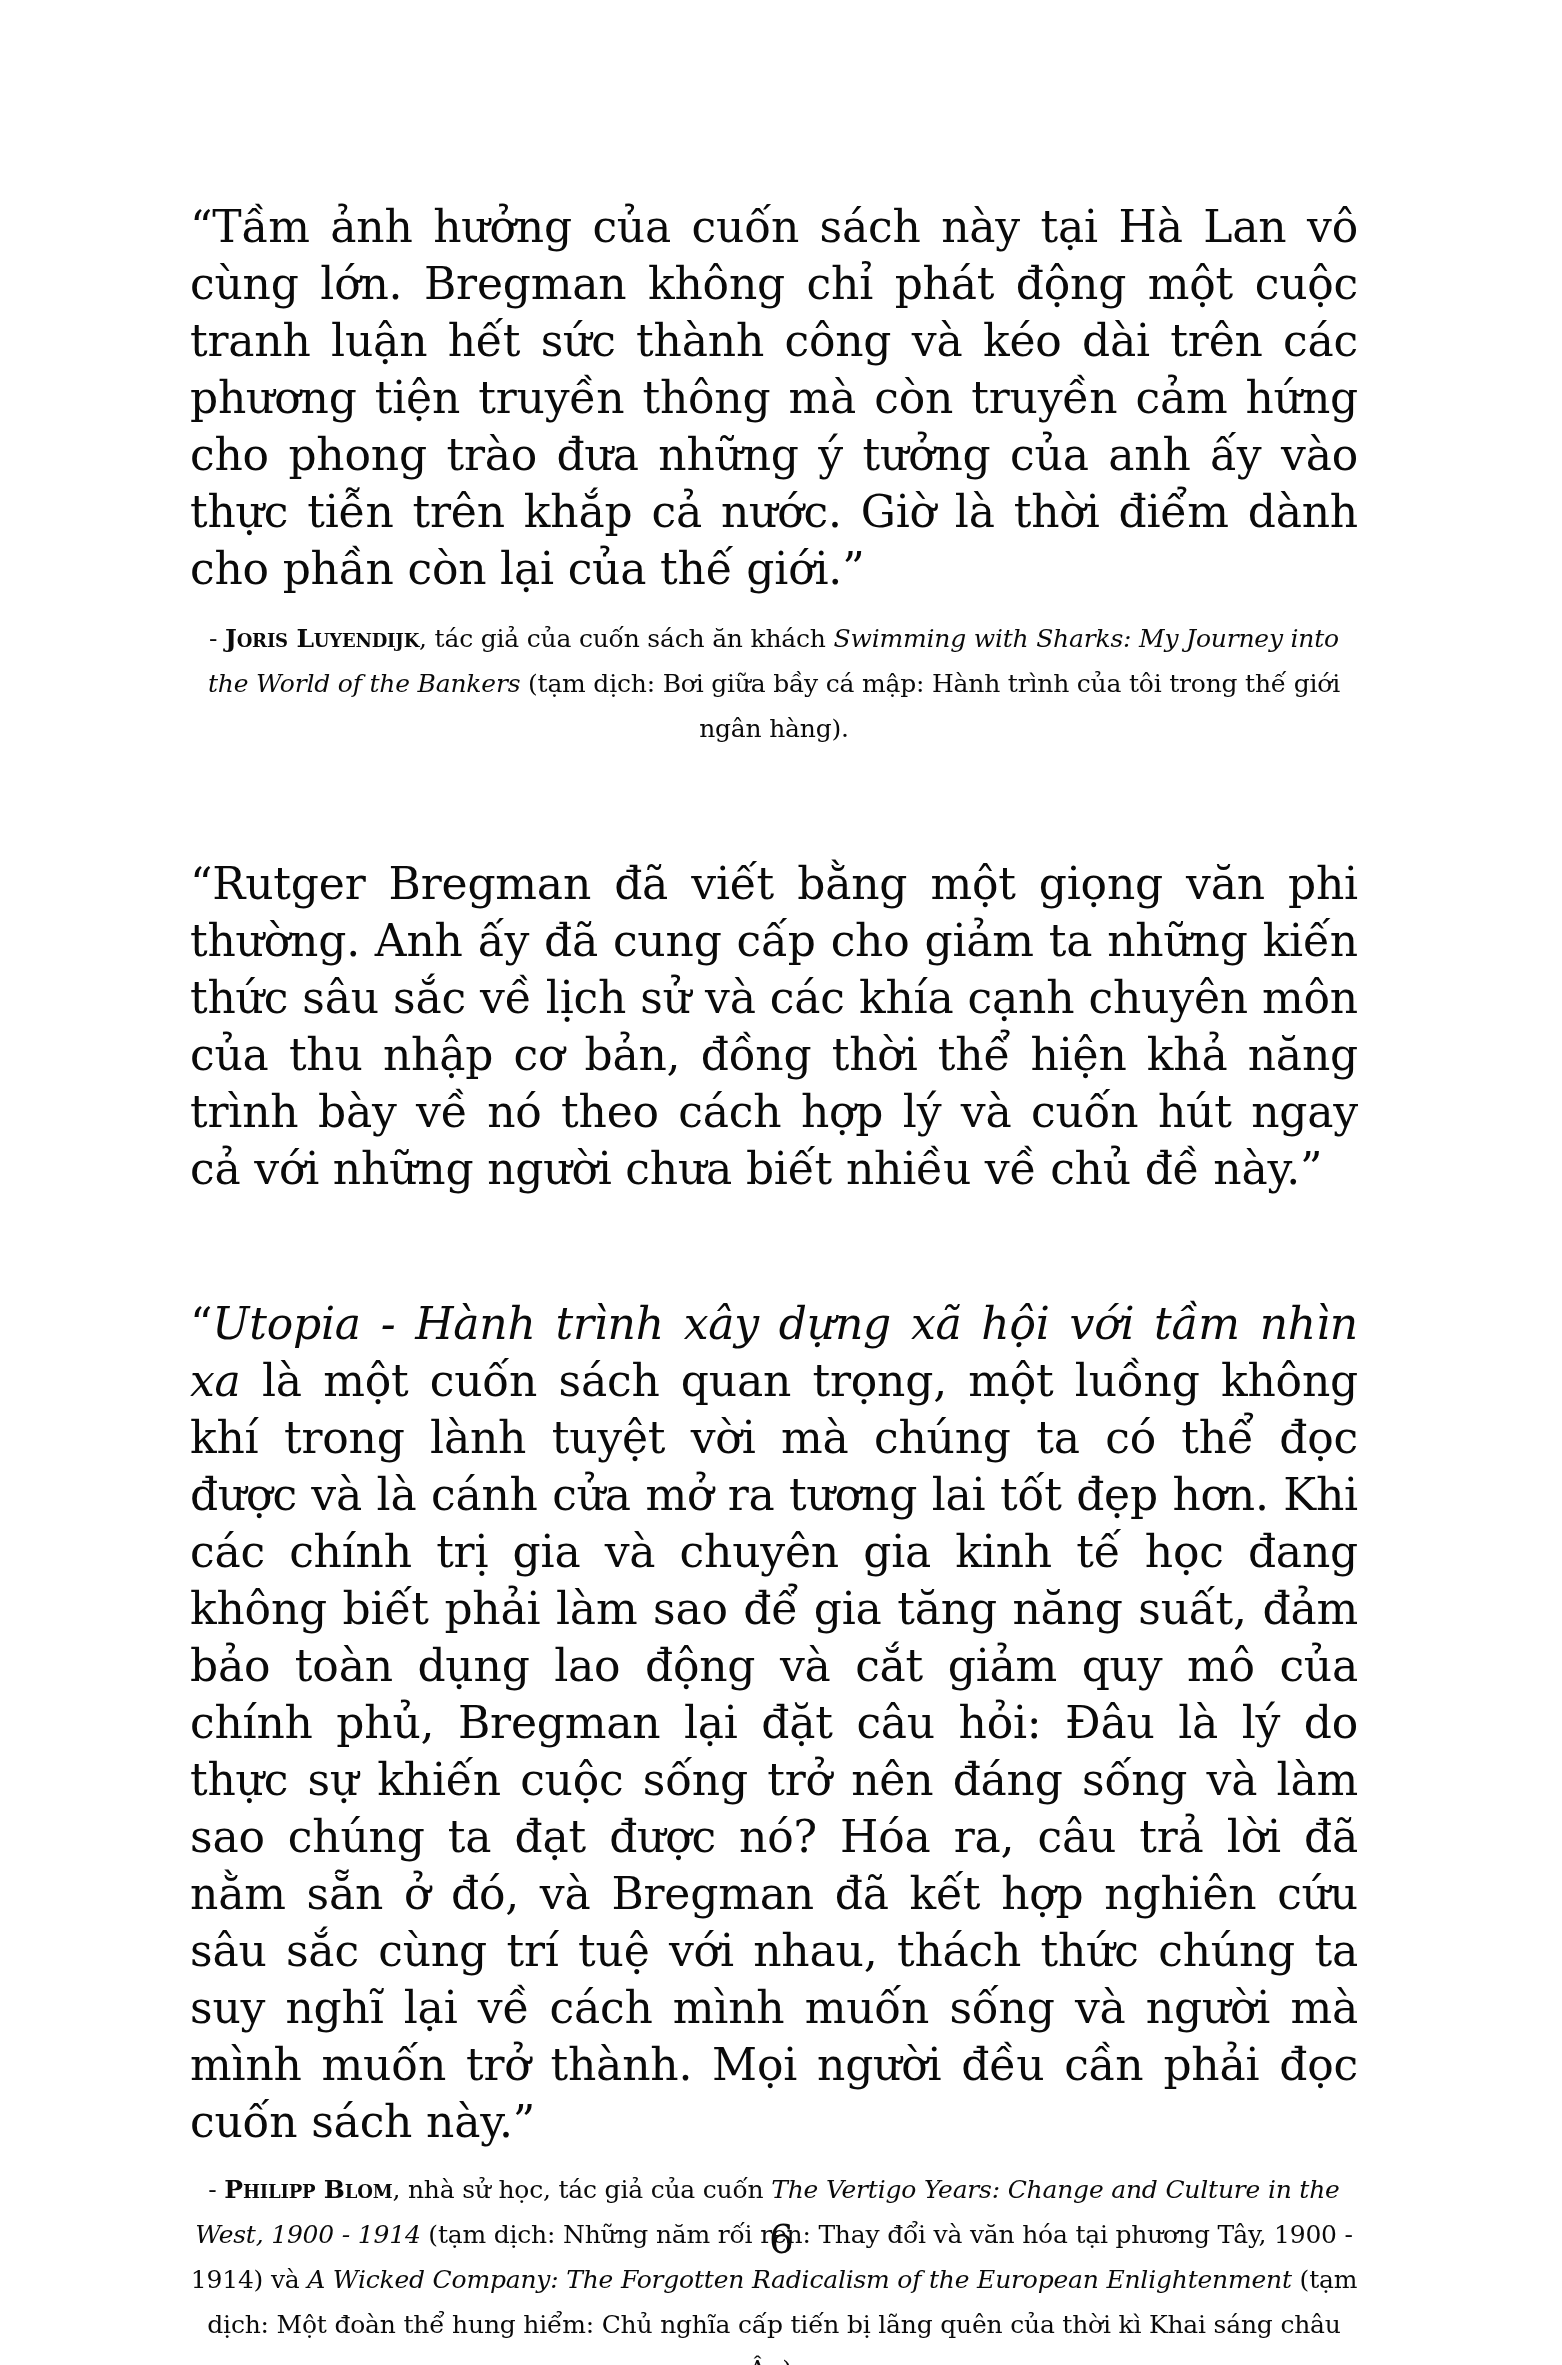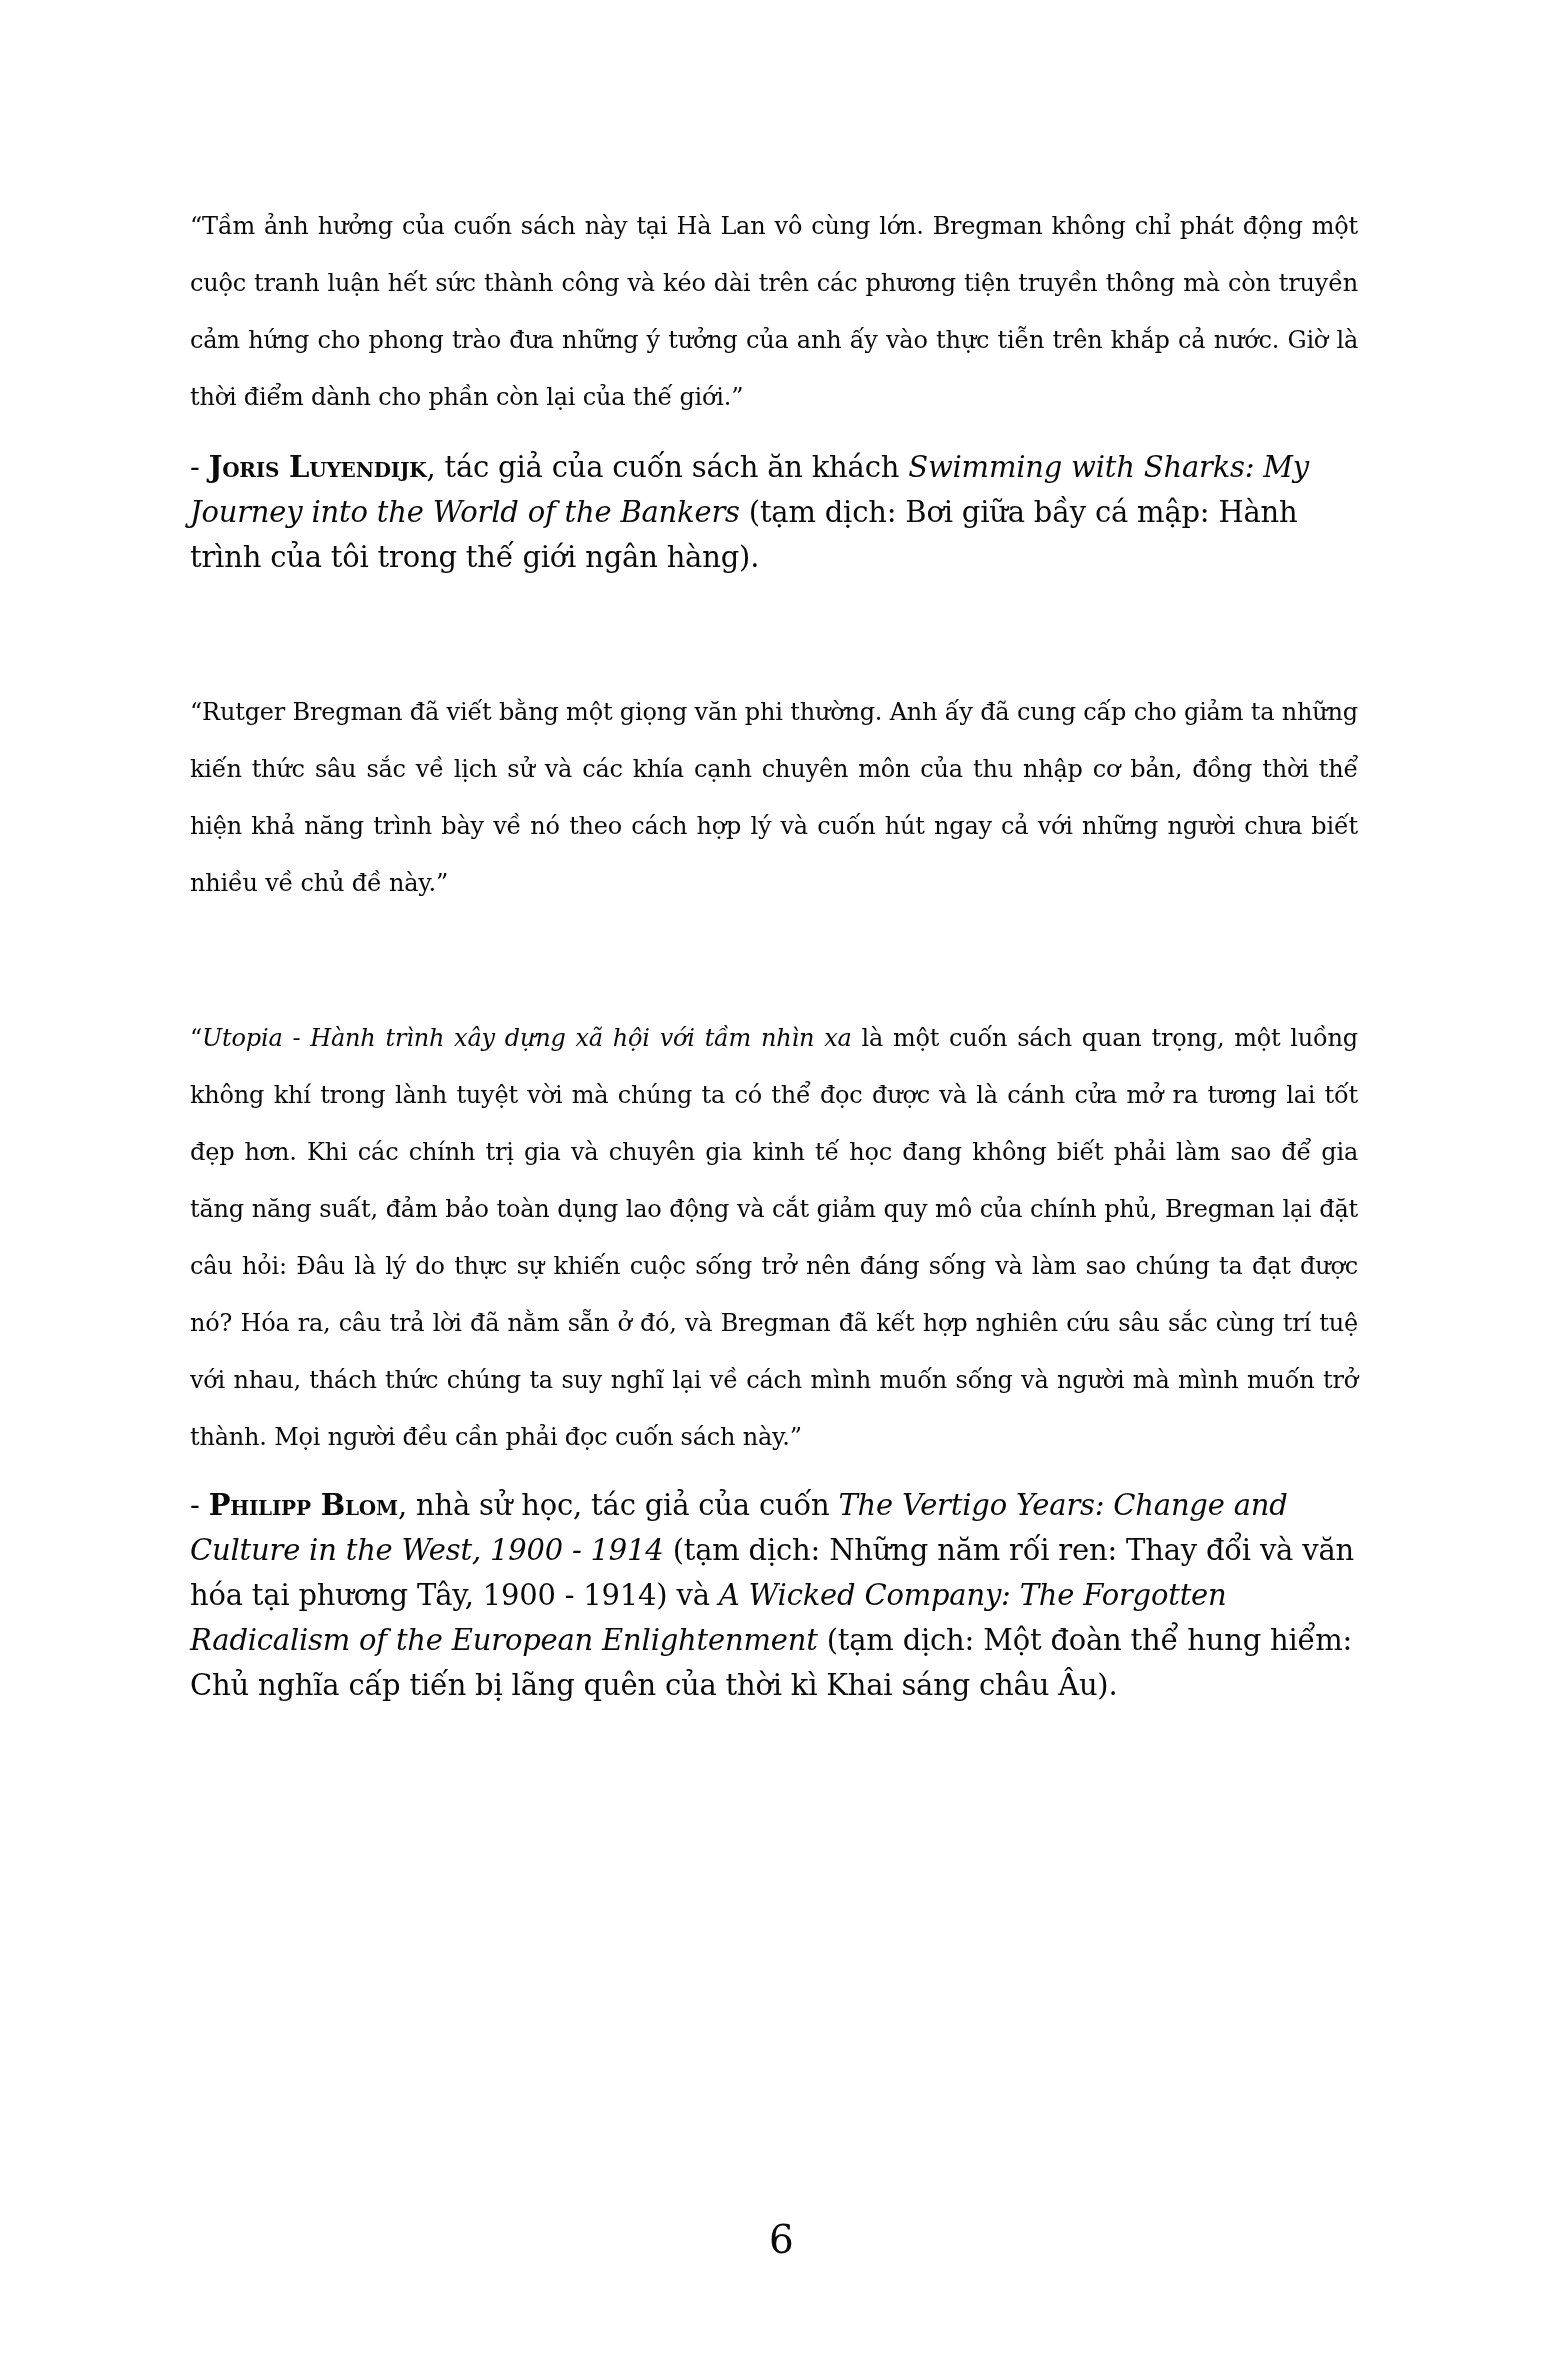--- a/index.html
+++ b/index.html
@@ -18,31 +18,31 @@
   .page-content {
     position: absolute;
     left: 190px;
     top: 0;
     width: 1168px;
     padding-top: 198px;
   }
   .review { margin: 0; }
   .quote {
     margin: 0;
-    font-size: 24px;
+    font-size: 44px;
     line-height: 57px;
     text-align: justify;
     text-justify: inter-word;
     letter-spacing: -0.2px;
   }
   .attr {
     margin: 0;
-    font-size: 29px;
+    font-size: 25px;
     line-height: 45px;
-    text-align: left;
+    text-align: center;
     letter-spacing: -0.2px;
   }
   .seg-n { font-style: normal; }
   .seg-i { font-style: italic; }
   .seg-b { font-weight: bold; }
   .seg-bsc {
     font-weight: bold;
     font-variant: small-caps;
   }
   .mt-attr-1 { margin-top: 19px; }

